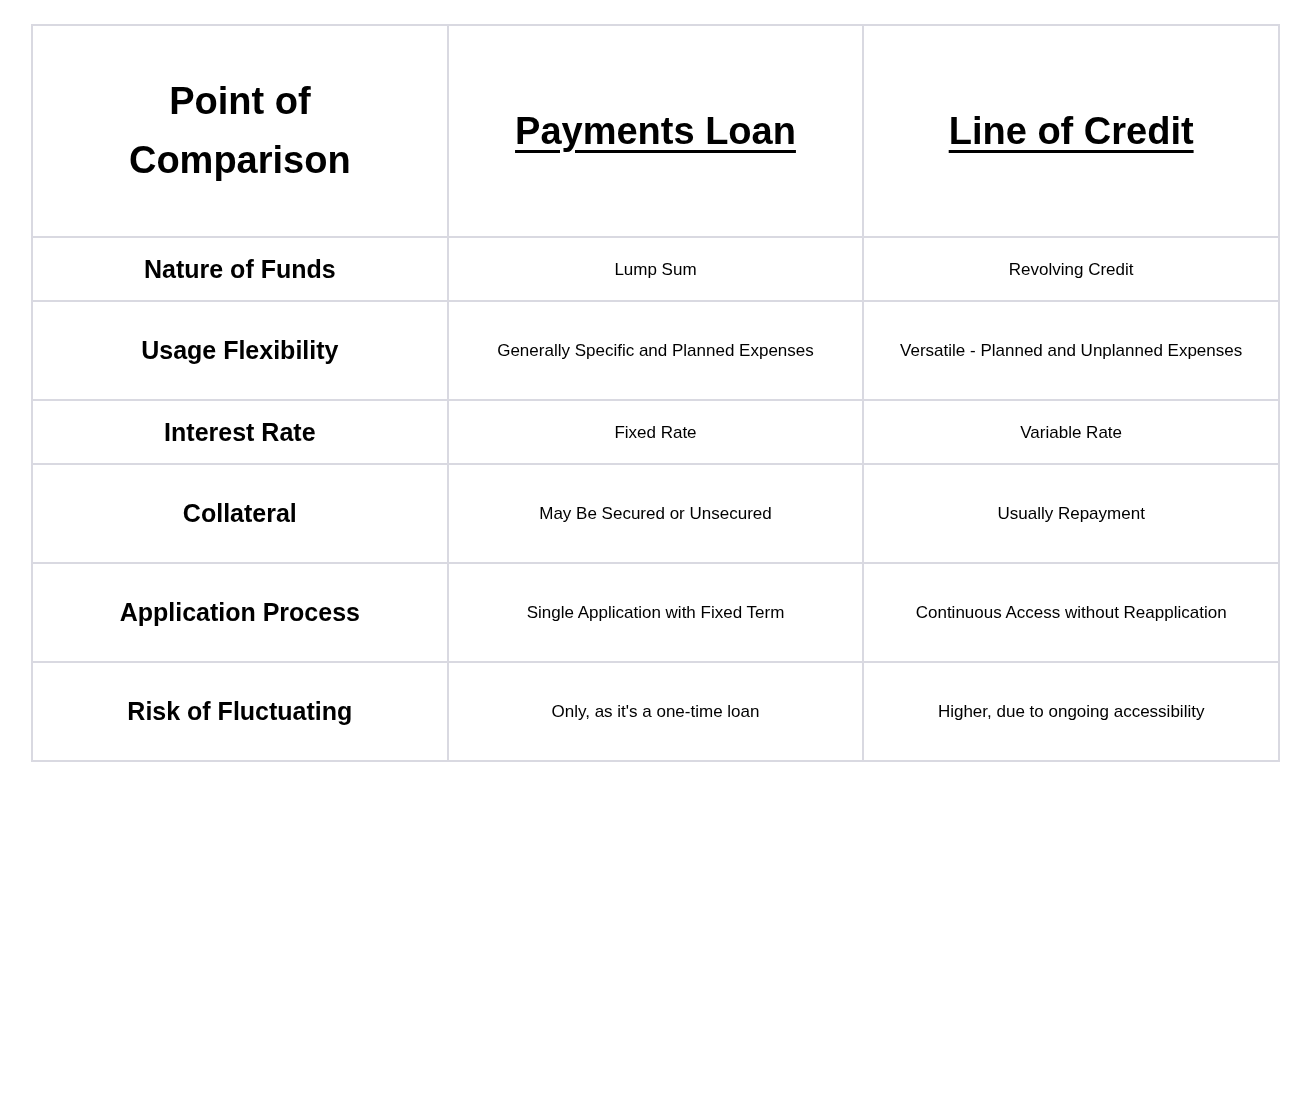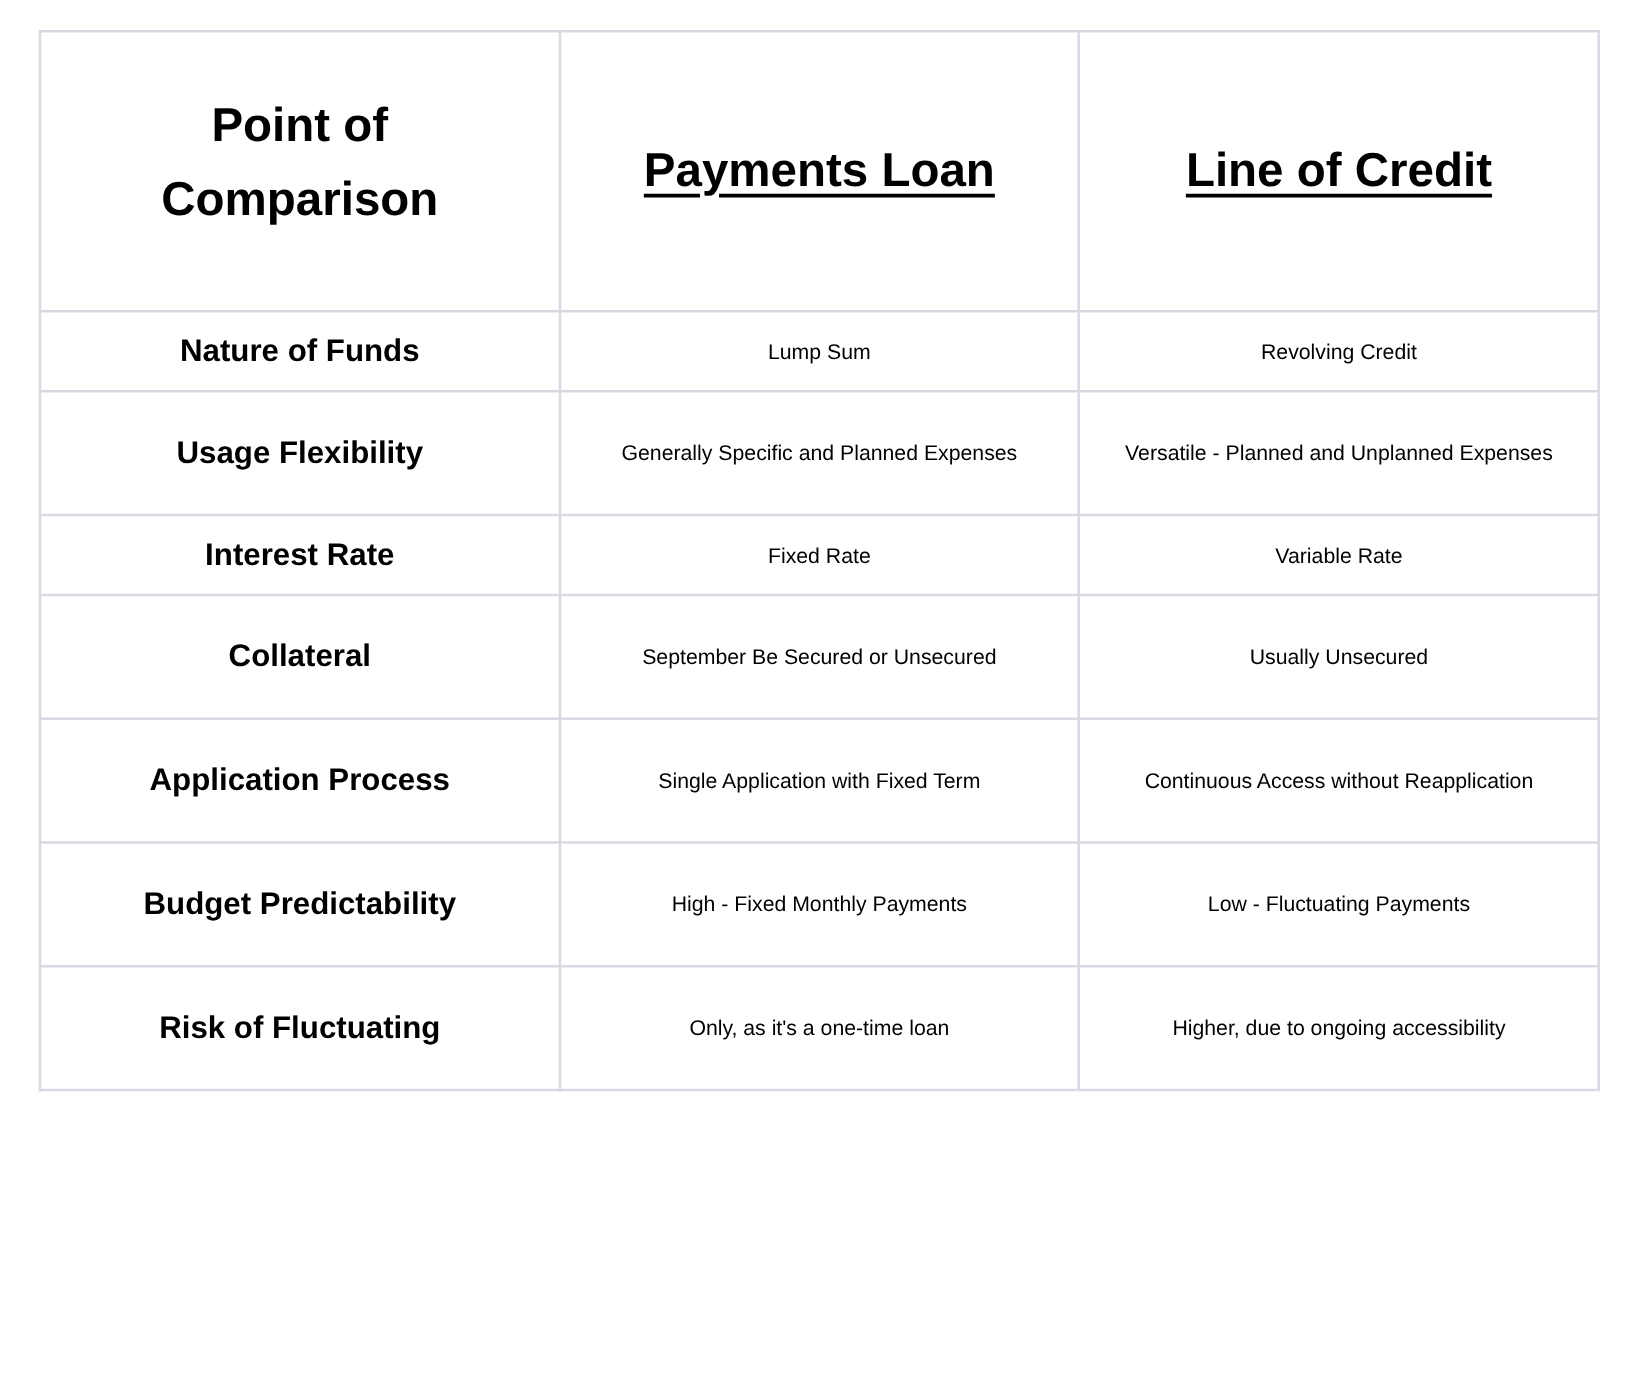--- a/index.html
+++ b/index.html
@@ -11,21 +11,21 @@
   td.label { font-weight:bold; font-size:25px; }
   tr.r66 td { height:62px;border-radius:14px; }
   tr.r101 td { height:97px; }
 </style>
 </head>
 <body>
 
 <table>
   <thead>
     <tr>
-      <th style="padding-bottom:12px;"><span style="width:260px;">Point of Comparison</span></th>
+      <th style="padding-bottom:0;"><span style="width:260px;">Point of Comparison</span></th>
       <th>Payments Loan</th>
       <th>Line of Credit</th>
     </tr>
   </thead>
   <tbody>
     <tr class="r66">
       <td class="label">Nature of Funds</td>
       <td>Lump Sum</td>
       <td>Revolving Credit</td>
     </tr>
@@ -34,32 +34,27 @@
       <td>Generally Specific and Planned Expenses</td>
       <td>Versatile - Planned and Unplanned Expenses</td>
     </tr>
     <tr class="r66">
       <td class="label">Interest Rate</td>
       <td>Fixed Rate</td>
       <td>Variable Rate</td>
     </tr>
     <tr class="r101">
       <td class="label">Collateral</td>
-      <td>September Be Secured or Unsecured</td>
-      <td>Usually Unsecured</td>
+      <td>May Be Secured or Unsecured</td>
+      <td>Usually Repayment</td>
     </tr>
     <tr class="r101">
       <td class="label">Application Process</td>
       <td>Single Application with Fixed Term</td>
       <td>Continuous Access without Reapplication</td>
-    </tr>
-    <tr class="r101">
-      <td class="label">Budget Predictability</td>
-      <td>High - Fixed Monthly Payments</td>
-      <td>Low - Fluctuating Payments</td>
     </tr>
     <tr class="r101">
       <td class="label">Risk of Fluctuating</td>
       <td>Only, as it's a one-time loan</td>
       <td>Higher, due to ongoing accessibility</td>
     </tr>
   </tbody>
 </table>
 
 </body></html>

